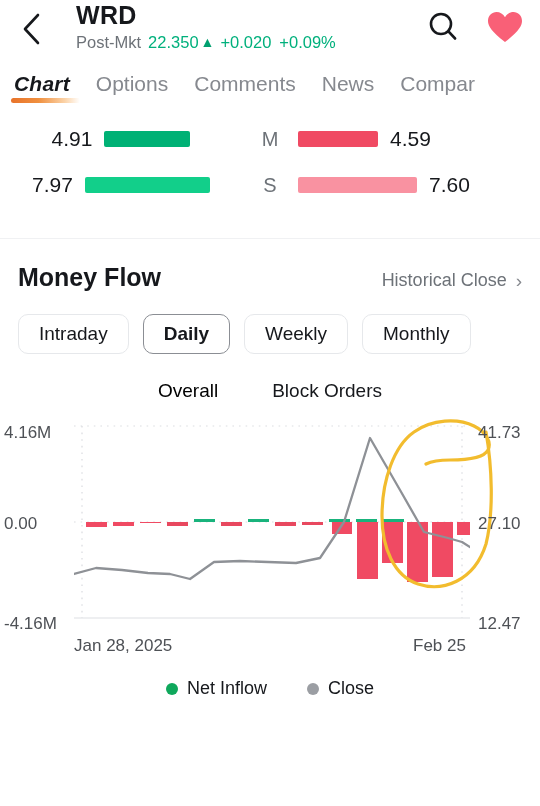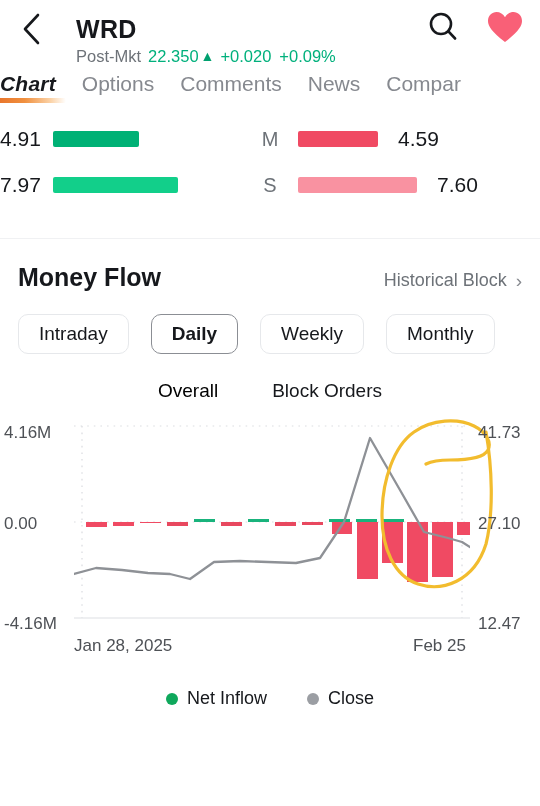--- a/index.html
+++ b/index.html
@@ -13,96 +13,96 @@
   }
   #app { position: relative; width: 540px; height: 806px; background:#fff; }
 
   
   .header { position:relative; height: 72px; }
   .back-btn {
     position:absolute; left:14px; top:8px; width:36px; height:42px;
     display:flex; align-items:center; justify-content:center; cursor:pointer;
   }
   .back-btn svg { display:block; }
-  .title-block { position:absolute; left:76px; top:14px; }
+  .title-block { position:absolute; left:76px; top:0; }
   .ticker {
     font-size: 25px; font-weight: 700; color:#16181c; letter-spacing:0.3px;
     line-height: 30px;
   }
   .quote-row {
     display:flex; align-items:center; gap:0px; margin-top:2px;
     font-size:16.5px; line-height:20px;
   }
   .quote-session { color:#6d7278; margin-right:7px; }
   .quote-price { color:#00b07c; font-weight:400; }
   .quote-arrow { color:#00a06f; font-size:14px; margin:0 6px 0 2px; line-height:1; }
   .quote-chg { color:#00b07c; margin-right:8px; }
   .quote-pct { color:#00b07c; }
 
   .hdr-actions { position:absolute; right:14px; top:6px; display:flex; align-items:center; gap:20px; }
   .icon-btn { width:42px; height:42px; display:flex; align-items:center; justify-content:center; cursor:pointer; }
 
   
   .tabs {
-    position:relative; height:42px; 
+    position:relative; height:42px; padding-left:14px;
     display:flex; align-items:flex-start; gap:26px; overflow:hidden;
   }
   .tab {
     position:relative; font-size:21px; color:#86898f; white-space:nowrap;
     padding-bottom:7px; cursor:pointer;
   }
   .tab.active { color:#16181c; font-weight:700; font-style:italic; letter-spacing:0.2px; }
   .tab.active .tab-underline {
     position:absolute; left:-3px; right:-10px; bottom:0px; height:5px; border-radius:3px;
     background: linear-gradient(90deg, #e8732a 0%, #f0903f 40%, #fbd3a8 78%, #ffffff 100%);
   }
 
   
   .sizebars { padding: 10px 0 0 0; }
   .sz-row { display:flex; align-items:center; height:30px; }
   .sz-val { font-size:21px; color:#16181c; width:0; }
   .sz-val.left { text-align:right; padding-right:12px; }
   .sz-val.right { text-align:left; padding-left:12px; }
-  .sz-left-wrap { width:242px; display:flex; justify-content:flex-start; align-items:center; }
-  .sz-right-wrap { width:242px; display:flex; justify-content:flex-start; align-items:center;gap:8px; }
+  .sz-left-wrap { width:242px; display:flex; justify-content:center; align-items:center; }
+  .sz-right-wrap { width:242px; display:flex; justify-content:flex-start; align-items:center; }
   .sz-label { width:56px; text-align:center; font-size:20px; color:#6d7278; }
   .bar { height:16px; border-radius:2px; }
   .bar.green-m { background:#00b175; }
   .bar.green-s { background:#12cf8a; }
   .bar.red-m  { background:#f04a63; }
   .bar.red-s  { background:#f992a1; }
 
   .divider { height:1px; background:#f0f1f3; margin-top:38px; }
 
   
   .mf { padding: 24px 18px 0 18px; }
   .mf-head { display:flex; align-items:baseline; justify-content:space-between; }
   .mf-title { font-size:25px; font-weight:700; color:#16181c; }
   .mf-link { font-size:18px; color:#6d7278; display:flex; align-items:center; gap:9px; cursor:pointer; }
   .mf-link .chev { font-size:19px; color:#86898f; line-height:1; }
 
-  .periods { display:flex; gap:22px; margin-top:22px; }
+  .periods { display:flex; gap:14px; margin-top:22px; }
   .period {
     border:1px solid #e6e8eb; border-radius:10px; height:40px; padding:0 20px;
     display:flex; align-items:center; justify-content:center;
     font-size:19px; color:#16181c; cursor:pointer; background:#fff; white-space:nowrap;
   }
   .period.active { border-color:#8b8e94; font-weight:700; }
 
   .subtabs { display:flex; justify-content:center; gap:54px; margin-top:26px; }
   .subtab { font-size:19px; color:#000000; cursor:pointer; }
   .subtab.active { color:#16181c; font-weight:400; }
 
   
   .chart-wrap { position:relative; width:540px; height:240px; margin-top:14px; }
   .chart-wrap svg { display:block; position:absolute; left:0; top:0; }
   .axis-lbl { font-size:17px; fill:#4e5156; font-family:"Liberation Sans", sans-serif; }
 
   
-  .legend { display:flex; justify-content:center; align-items:center; gap:40px; margin-top:32px; }
+  .legend { display:flex; justify-content:center; align-items:center; gap:40px; margin-top:22px; }
   .lg-item { display:flex; align-items:center; gap:9px; font-size:18px; color:#16181c; }
   .dot { width:12px; height:12px; border-radius:50%; display:inline-block; }
 </style>
 </head>
 <body>
 
 <div id="app">
 
   <div class="header">
     <div class="back-btn">
@@ -173,21 +173,21 @@
       </div>
     </div>
   </div>
 
   <div class="divider"></div>
 
   <div class="mf">
     <div class="mf-head">
       <div class="mf-title">Money Flow</div>
       <div class="mf-link">
-        <span>Historical Block</span>
+        <span>Historical Close</span>
         <span class="chev">›</span>
       </div>
     </div>
 
     <div class="periods">
       <div class="period">Intraday</div>
       <div class="period active">Daily</div>
       <div class="period">Weekly</div>
       <div class="period">Monthly</div>
     </div>

